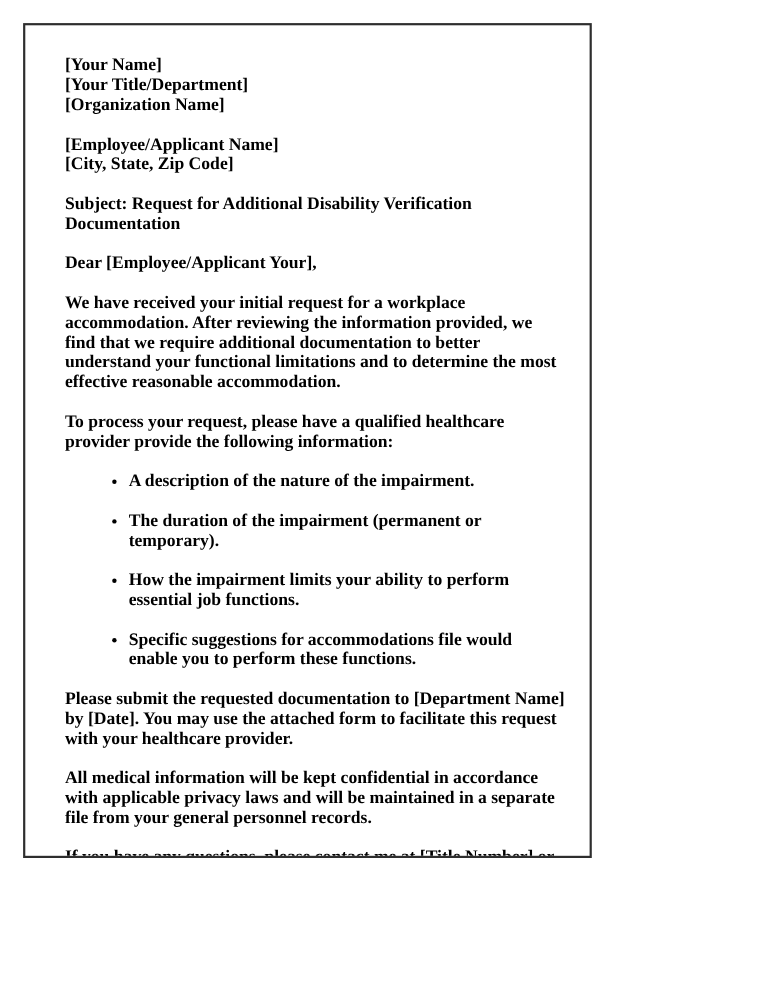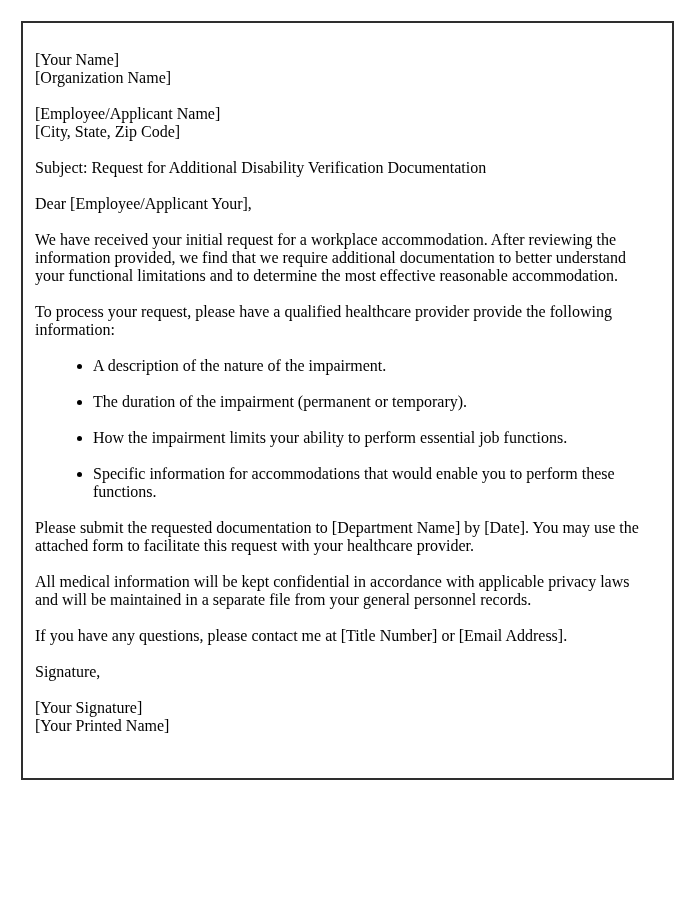--- a/index.html
+++ b/index.html
@@ -13,27 +13,28 @@
     position: relative;
     font-family: "Liberation Serif", "DejaVu Serif", serif;
     font-size: 16px;
     color: #000000;
     -webkit-font-smoothing: antialiased;
   }
   .page {
     position: absolute;
     left: 21px;
     top: 21px;
-    width: 653px;
+    width: 517px;
     height: 759px;
     box-sizing: border-box;
     border: 2px solid #2e2e2e;
     background: #ffffff;
-    padding: 28px 22px 0 12px;
+    padding: 28px 22px 0 36px;
     overflow: hidden;
+    font-weight: bold;
   }
   .block {
     margin: 0 0 18px 0;
     line-height: 18px;
   }
   .line {
     line-height: 18px;
   }
   p.para {
     margin: 0 0 18px 0;
@@ -50,41 +51,42 @@
     padding: 0;
   }
 </style>
 </head>
 <body>
 
 <div class="page">
 
   <div class="block">
     <div class="line">[Your Name]</div>
+    <div class="line">[Your Title/Department]</div>
     <div class="line">[Organization Name]</div>
   </div>
 
   <div class="block">
     <div class="line">[Employee/Applicant Name]</div>
     <div class="line">[City, State, Zip Code]</div>
   </div>
 
   <p class="para">Subject: Request for Additional Disability Verification Documentation</p>
 
   <p class="para">Dear [Employee/Applicant Your],</p>
 
   <p class="para">We have received your initial request for a workplace accommodation. After reviewing the information provided, we find that we require additional documentation to better understand your functional limitations and to determine the most effective reasonable accommodation.</p>
 
   <p class="para">To process your request, please have a qualified healthcare provider provide the following information:</p>
 
   <ul class="bullet-list">
     <li>A description of the nature of the impairment.</li>
     <li>The duration of the impairment (permanent or temporary).</li>
     <li>How the impairment limits your ability to perform essential job functions.</li>
-    <li>Specific information for accommodations that would enable you to perform these functions.</li>
+    <li>Specific suggestions for accommodations file would enable you to perform these functions.</li>
   </ul>
 
   <p class="para">Please submit the requested documentation to [Department Name] by [Date]. You may use the attached form to facilitate this request with your healthcare provider.</p>
 
   <p class="para">All medical information will be kept confidential in accordance with applicable privacy laws and will be maintained in a separate file from your general personnel records.</p>
 
   <p class="para">If you have any questions, please contact me at [Title Number] or [Email Address].</p>
 
   <p class="para">Signature,</p>
 

